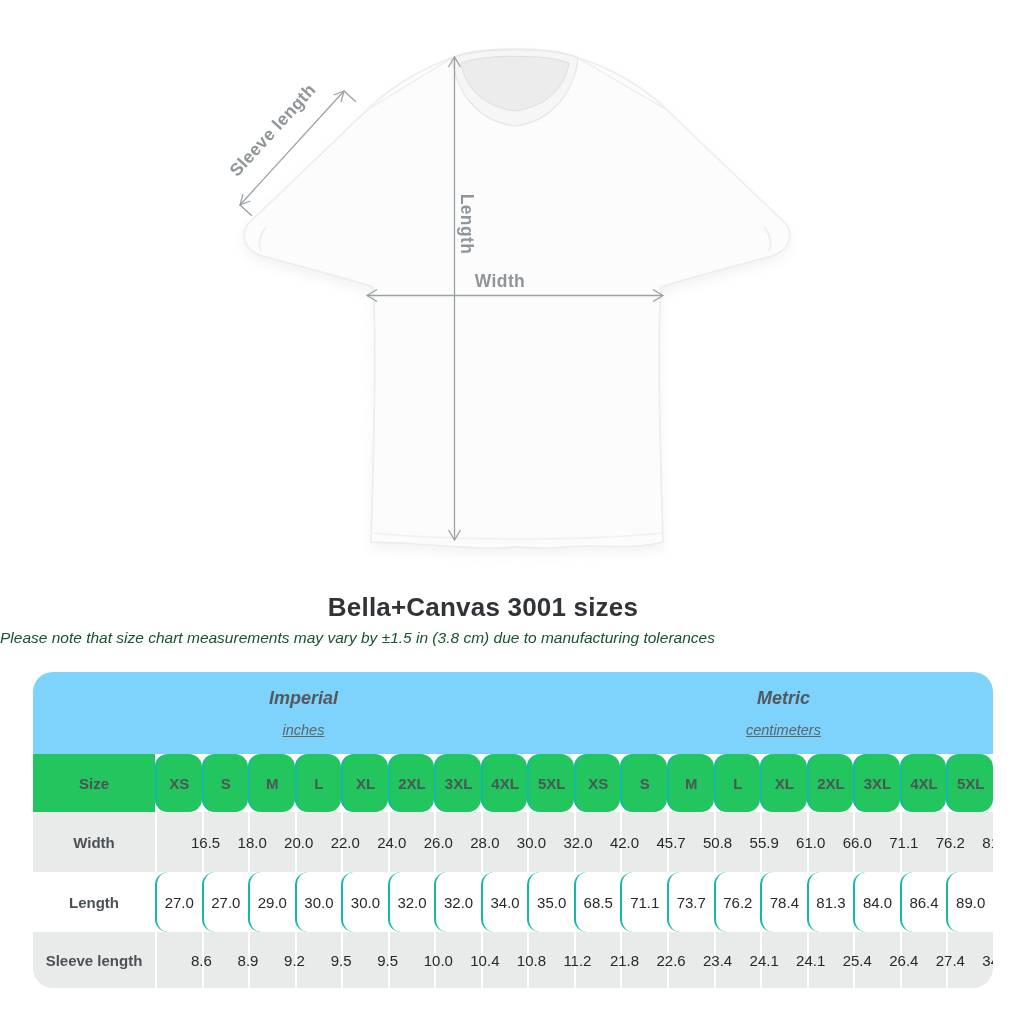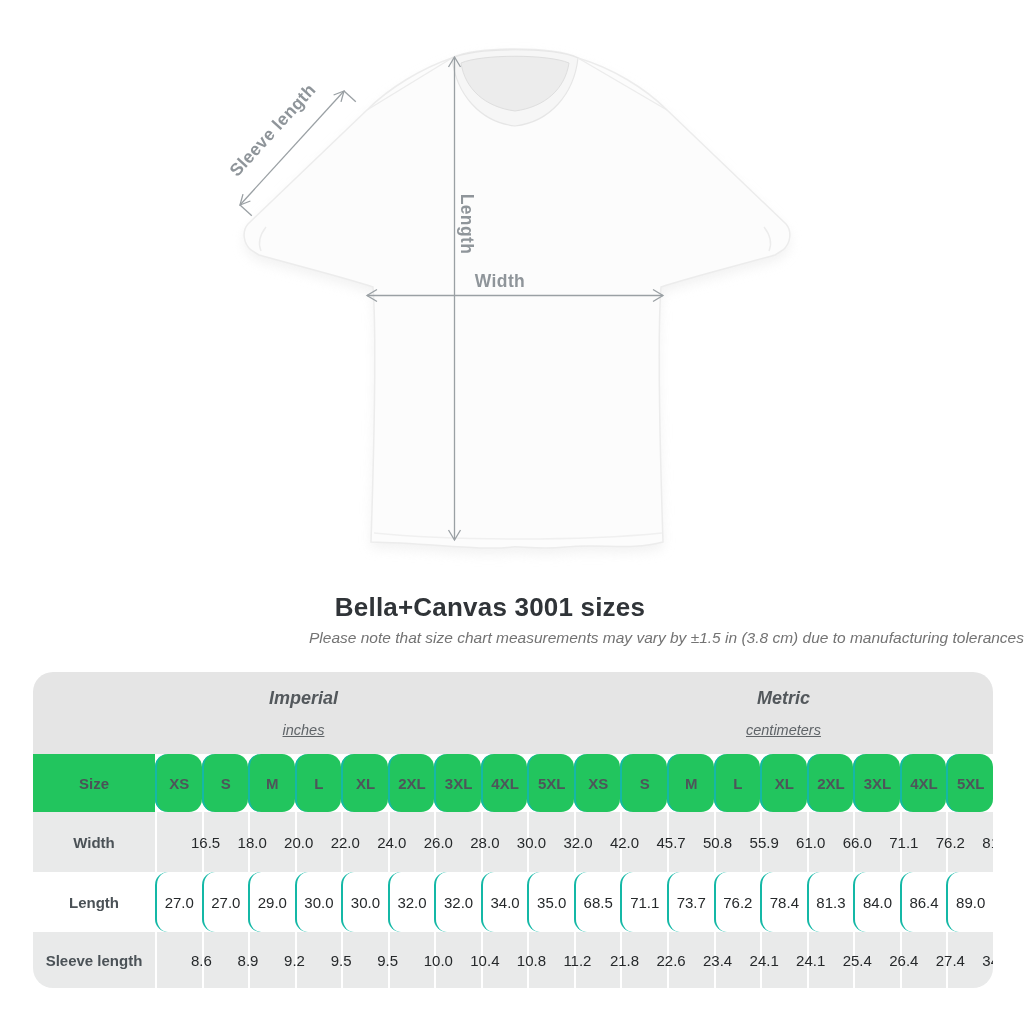--- a/index.html
+++ b/index.html
@@ -1,29 +1,29 @@
 <!DOCTYPE html>
 <html><head>
 <meta charset="utf-8">
 <style>
   html,body{margin:0;padding:0;background:#fff;}
   .stage{position:relative;width:1024px;height:1024px;background:#ffffff;overflow:hidden;
          font-family:"Liberation Sans","DejaVu Sans",sans-serif;}
   svg.diagram{position:absolute;left:0;top:0;}
   .ann-text{font-family:"Liberation Sans","DejaVu Sans",sans-serif;font-weight:bold;
             font-size:17.5px;letter-spacing:.4px;fill:#8f959a;}
-  .page-title{position:absolute;left:12px;top:592px;width:956px;text-align:center;
+  .page-title{position:absolute;left:5px;top:592px;width:956px;text-align:center;
               font-size:26px;font-weight:bold;color:#303438;letter-spacing:.2px;}
-  .page-subtitle{position:absolute;left:0;top:629px;width:1024px;text-align:right;
-              font-size:15.5px;font-style:italic;color:#737373;}
+  .page-subtitle{position:absolute;left:0;top:629px;width:1024px;text-align:left;
+              font-size:15.5px;font-style:italic;color:#14532d;}
   .sizechart{position:absolute;left:33px;top:672px;width:960px;border-radius:20px;
              overflow:hidden;background:#ffffff;}
   table.sc{width:100%;border-collapse:separate;border-spacing:0;table-layout:fixed;}
   col.c-label{width:122px;}
-  tr.unit-band{height:82px;background:#e5e5e5;}
+  tr.unit-band{height:82px;background:#7dd3fc;}
   tr.size-row{height:58px;background:#22c55e;}
   tr.row-gray{height:60px;background:#e9eaea;}
   tr.row-white{height:60px;background:#ffffff;}
   tr.row-last{height:56px;}
   td,th{padding:0;text-align:center;vertical-align:middle;}
   .unit-cell .u-name{font-size:18px;font-weight:bold;font-style:italic;color:#53585c;}
   .unit-cell .u-sub{font-size:14.5px;font-style:italic;color:#5f6468;margin-top:13px;text-decoration:underline;}
   th.corner,td.rowlabel{font-size:15px;font-weight:bold;color:#4b5257;}
   td.szh{font-size:15px;font-weight:bold;color:#4e555a;}
   td.val{font-size:15px;font-weight:normal;color:#26292b;}

